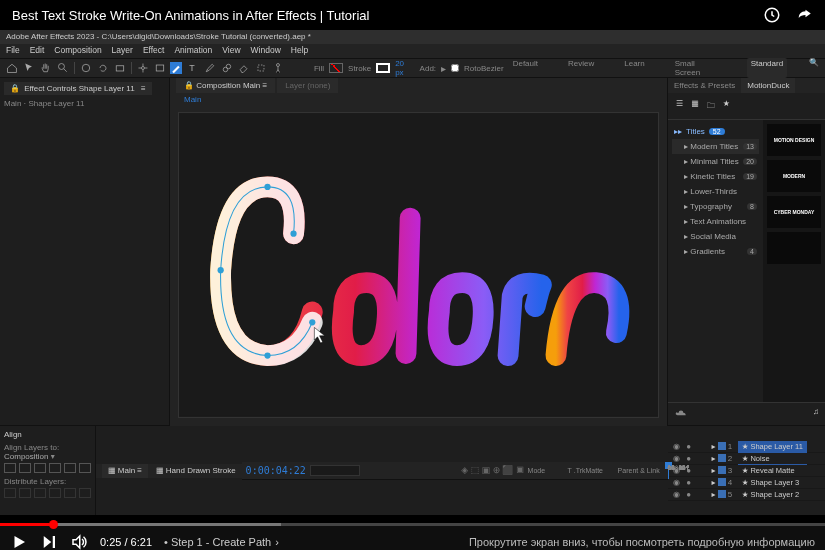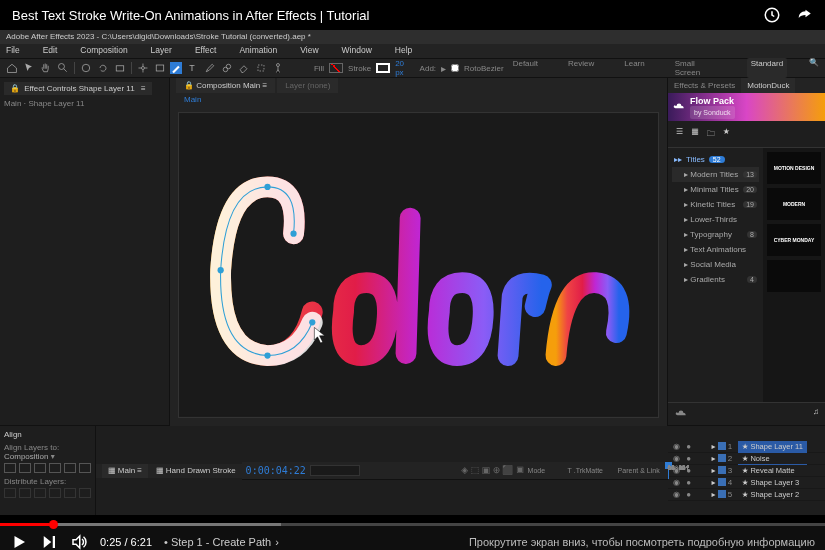--- a/index.html
+++ b/index.html
@@ -7,21 +7,21 @@
   
   
   .yt-top { position:absolute; top:0; left:0; right:0; height:30px; background:linear-gradient(#000c,#0000); z-index:20; display:flex; align-items:center; padding:0 12px; }
   .yt-title { color:#fff; font-size:13px; }
   .yt-top-icons { margin-left:auto; display:flex; gap:14px; }
   .yt-icon { width:18px; height:18px; fill:#fff; cursor:pointer; }
   
   
   .ae { position:absolute; top:30px; left:0; right:0; bottom:35px; background:#1b1b1b; display:flex; flex-direction:column; }
   .ae-titlebar { height:14px; background:#2e2e2e; color:#ccc; font-size:8px; padding:2px 6px; }
-  .ae-menubar { height:14px; background:#232323; display:flex; gap:23px; padding:1px 6px; font-size:8.5px; color:#ccc; }
+  .ae-menubar { height:14px; background:#232323; display:flex; gap:10px; padding:1px 6px; font-size:8.5px; color:#ccc; }
   .ae-menubar span { cursor:pointer; }
   .ae-toolbar { height:20px; background:#232323; display:flex; align-items:center; gap:5px; padding:0 6px; border-top:1px solid #111; border-bottom:1px solid #111; }
   .tool-ic { width:12px; height:12px; display:inline-block; }
   .tool-sep { width:1px; height:12px; background:#444; }
   .toolbar-right { margin-left:auto; display:flex; gap:22px; font-size:8px; color:#888; }
   .wspace { padding:1px 4px; }
   .wspace.active { background:#2a2a2a; color:#ccc; border-radius:2px; }
   
   .ae-body { flex:1; display:flex; min-height:0; }
   .left-panel { width:170px; background:#1e1e1e; border-right:1px solid #111; padding:4px; font-size:8px; }
@@ -258,29 +258,20 @@
         <span style="color:#2e7cd6;margin-left:auto;font-family:monospace">0:00:04:22</span>
         <span>⊡</span>
         <span style="font-family:monospace">0:00:04:22</span>
       </div>
     </div>
 
     <div class="right-panel">
       <div class="rp-tabs">
         <span class="rp-tab">Effects &amp; Presets</span>
         <span class="rp-tab active">MotionDuck</span>
-      </div>
-      <div class="flow-banner">
-        <svg class="duck" viewBox="0 0 24 24">
-            <path d="M8 10a4 4 0 1 1 8 0c3 0 4 2 4 4H6c-3 0-4-3-2-5 1 1 2 1 4 1z" fill="#fff"></path>
-          </svg>
-        <div>
-          <div class="flow-title">Flow Pack</div>
-          <div class="flow-label"><span class="flow-sub">by Sonduck</span></div>
-        </div>
       </div>
       <div class="rp-icons">
         <span>☰</span>
         <span>▦</span>
         <span>🗀</span>
         <span>★</span>
       </div>
       <div class="rp-cats-row">
         <div class="rp-cats">
           <div class="cat-head">▸▸ <span>Titles</span> <span class="badge">52</span></div>

